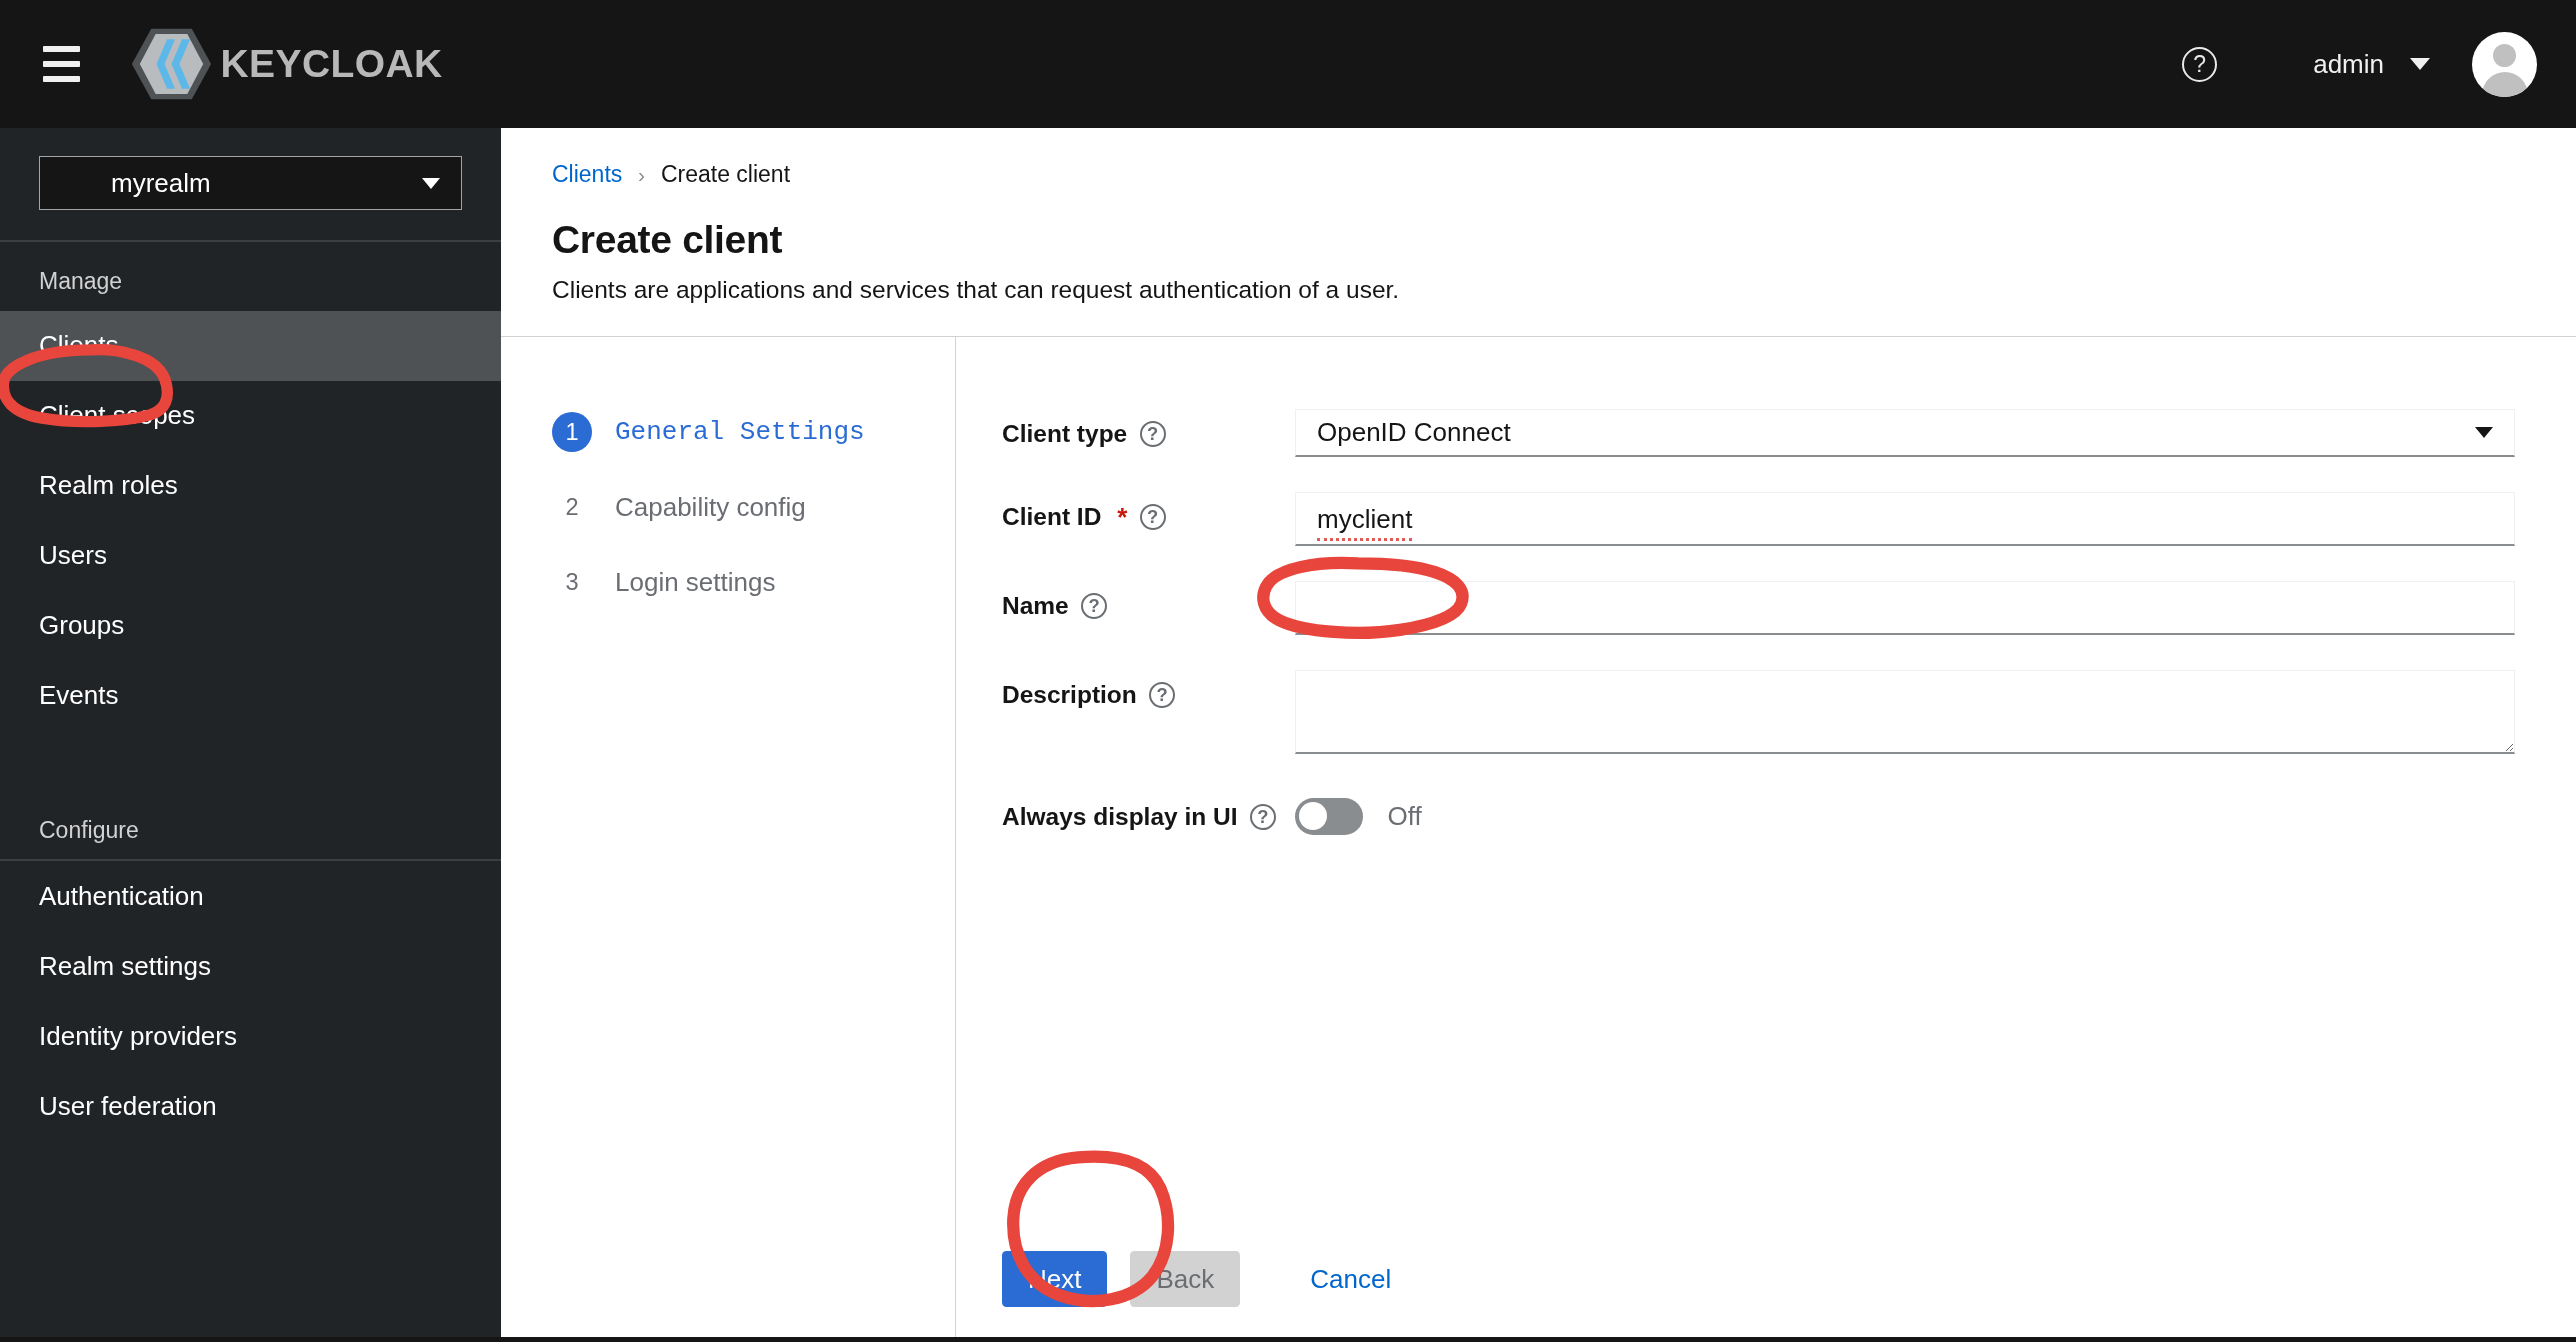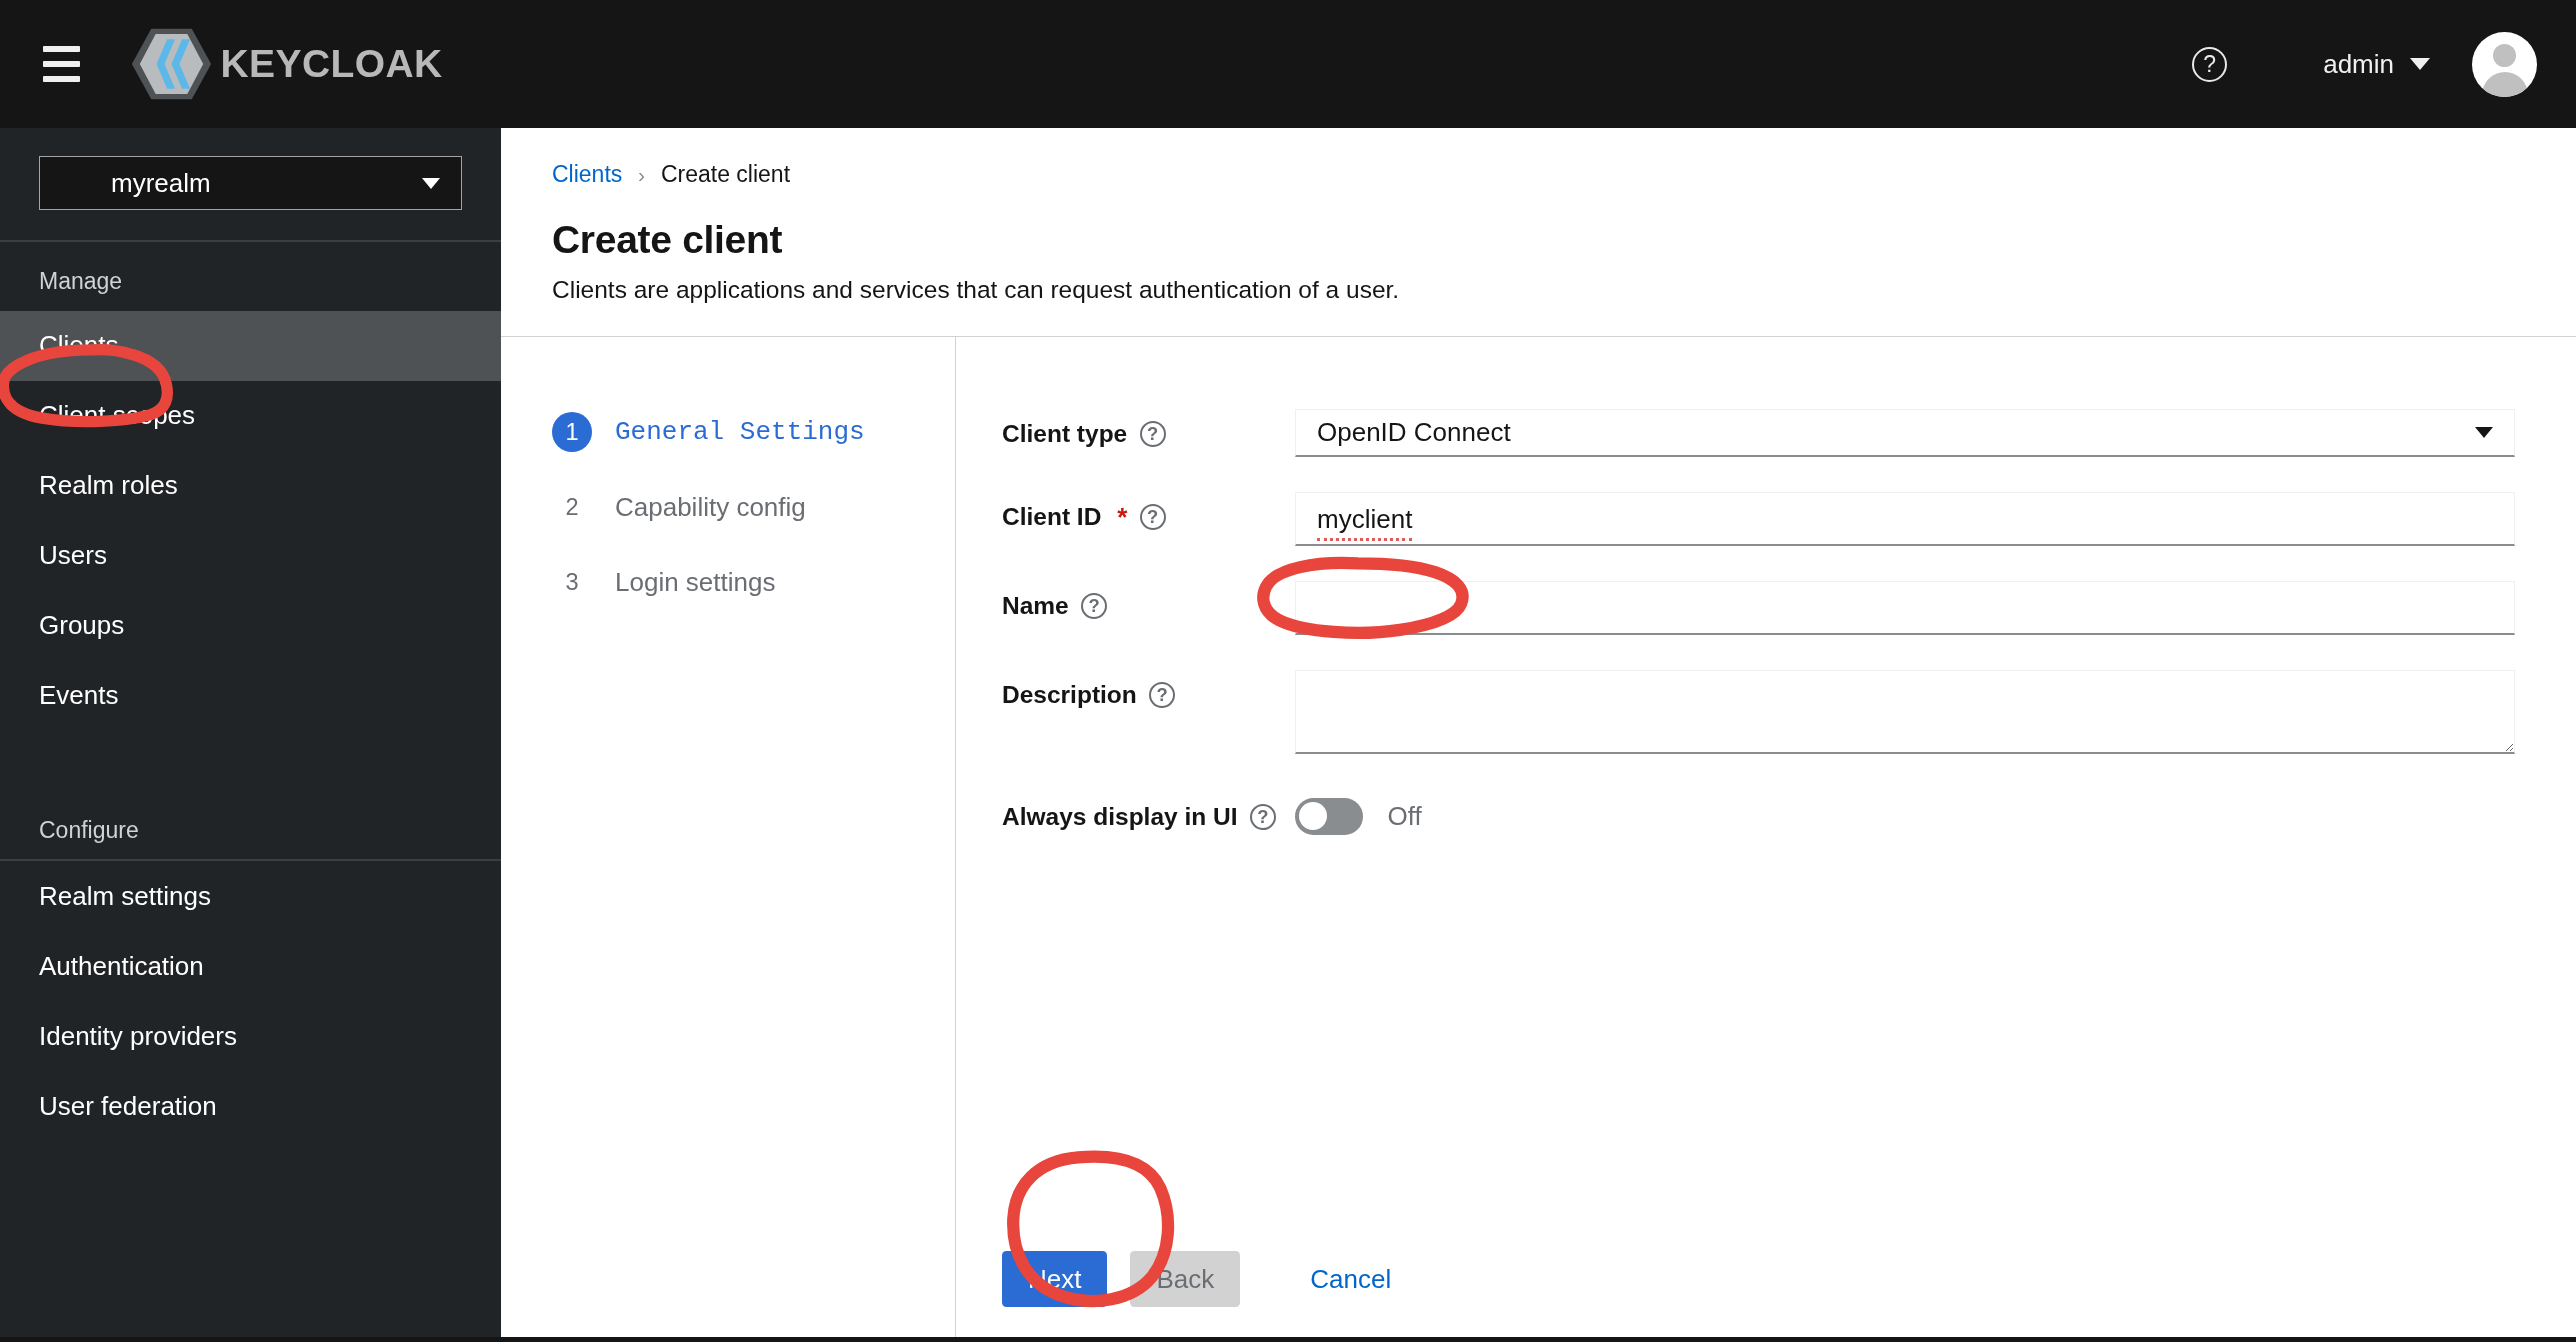--- a/index.html
+++ b/index.html
@@ -68,21 +68,21 @@
     border: 2.6px solid #e8e8e8;
     border-radius: 50%;
     color: #e8e8e8;
     font-size: 23px;
     display: flex; align-items: center; justify-content: center;
     font-weight: 500;
     cursor: pointer;
     margin-right: 96px;
   }
   .user-menu {
-    display: flex; align-items: center; gap: 16px;
+    display: flex; align-items: center; gap: 26px;
     cursor: pointer;
     margin-right: 42px;
   }
   .user-name {
     color: #f0f0f0;
     font-size: 26px;
   }
   .caret-down {
     width: 0; height: 0;
     border-left: 10.5px solid transparent;
@@ -485,24 +485,24 @@
         <div class="nav-item">
           <span>Events</span>
         </div>
       </div>
 
       <div class="nav-spacer"></div>
       <div class="nav-section-title">Configure</div>
       <div class="nav-divider"></div>
       <div class="nav-list">
         <div class="nav-item">
+          <span>Authentication</span>
+        </div>
+        <div class="nav-item">
           <span>Realm settings</span>
-        </div>
-        <div class="nav-item">
-          <span>Authentication</span>
         </div>
         <div class="nav-item">
           <span>Identity providers</span>
         </div>
         <div class="nav-item">
           <span>User federation</span>
         </div>
       </div>
     </nav>
 

